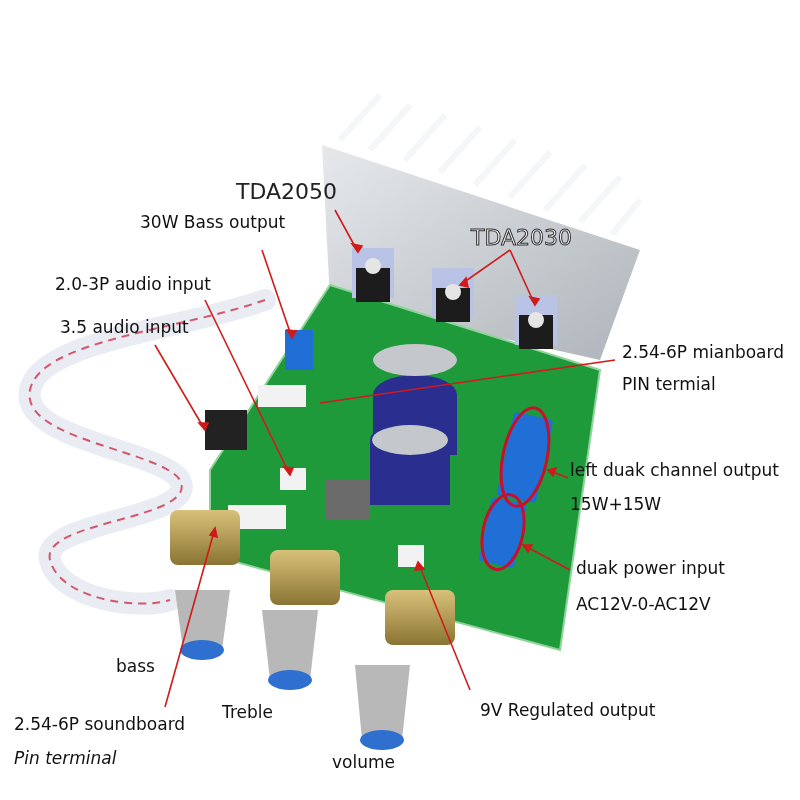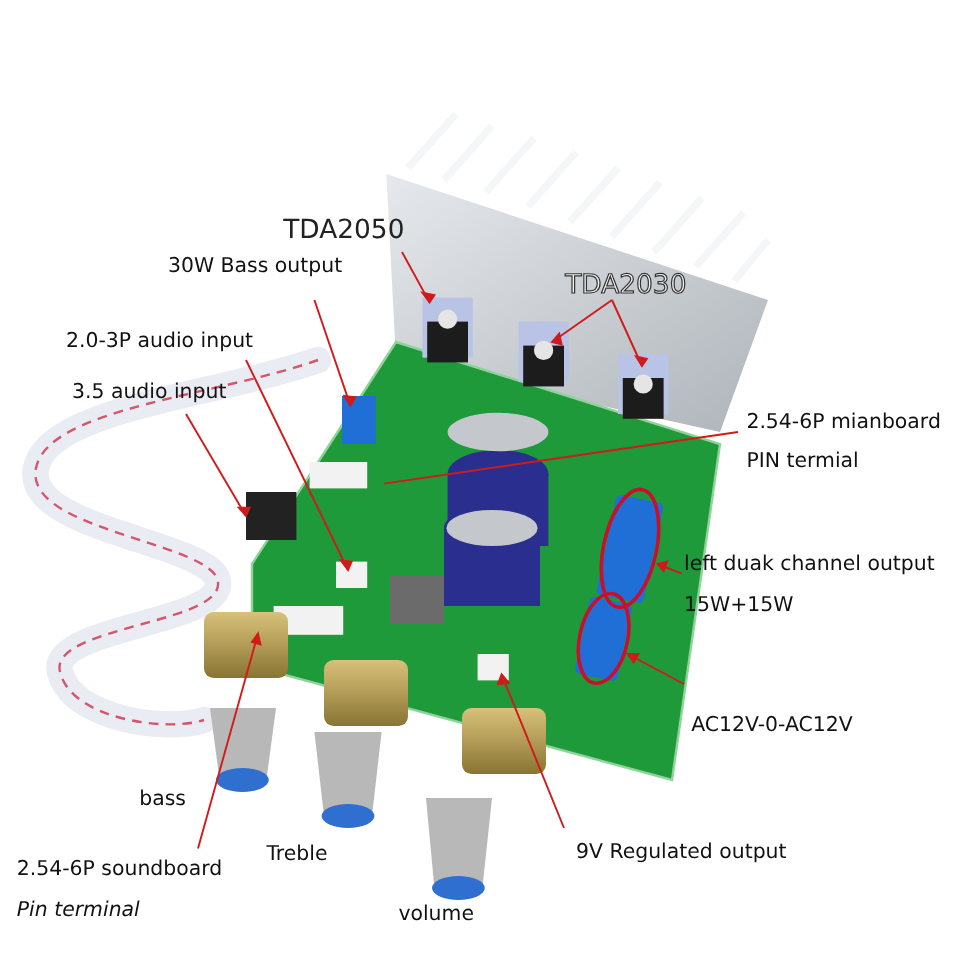--- a/index.html
+++ b/index.html
@@ -130,20 +130,21 @@
 
   <div class="label big" style="left:236px;top:180px;">TDA2050</div>
   <div class="label outline" style="left:455px;top:228px;margin-left:16px;">TDA2030</div>
   <div class="label" style="left:140px;top:212px;">30W Bass output</div>
   <div class="label" style="left:55px;top:274px;">2.0-3P audio input</div>
   <div class="label" style="left:60px;top:317px;">3.5 audio input</div>
   <div class="label" style="left:622px;top:342px;">2.54-6P mianboard</div>
   <div class="label" style="left:622px;top:374px;">PIN termial</div>
   <div class="label" style="left:570px;top:460px;">left duak channel output</div>
   <div class="label" style="left:570px;top:494px;">15W+15W</div>
+  <div class="label" style="left:576px;top:558px;">duak power input</div>
   <div class="label" style="left:576px;top:594px;">AC12V-0-AC12V</div>
   <div class="label" style="left:116px;top:656px;">bass</div>
   <div class="label" style="left:14px;top:714px;">2.54-6P soundboard</div>
   <div class="label" style="left:14px;top:748px;font-style:italic;">Pin terminal</div>
   <div class="label" style="left:222px;top:702px;">Treble</div>
   <div class="label" style="left:332px;top:752px;">volume</div>
   <div class="label" style="left:480px;top:700px;">9V Regulated output</div>
 </div>
 
 </body></html>

